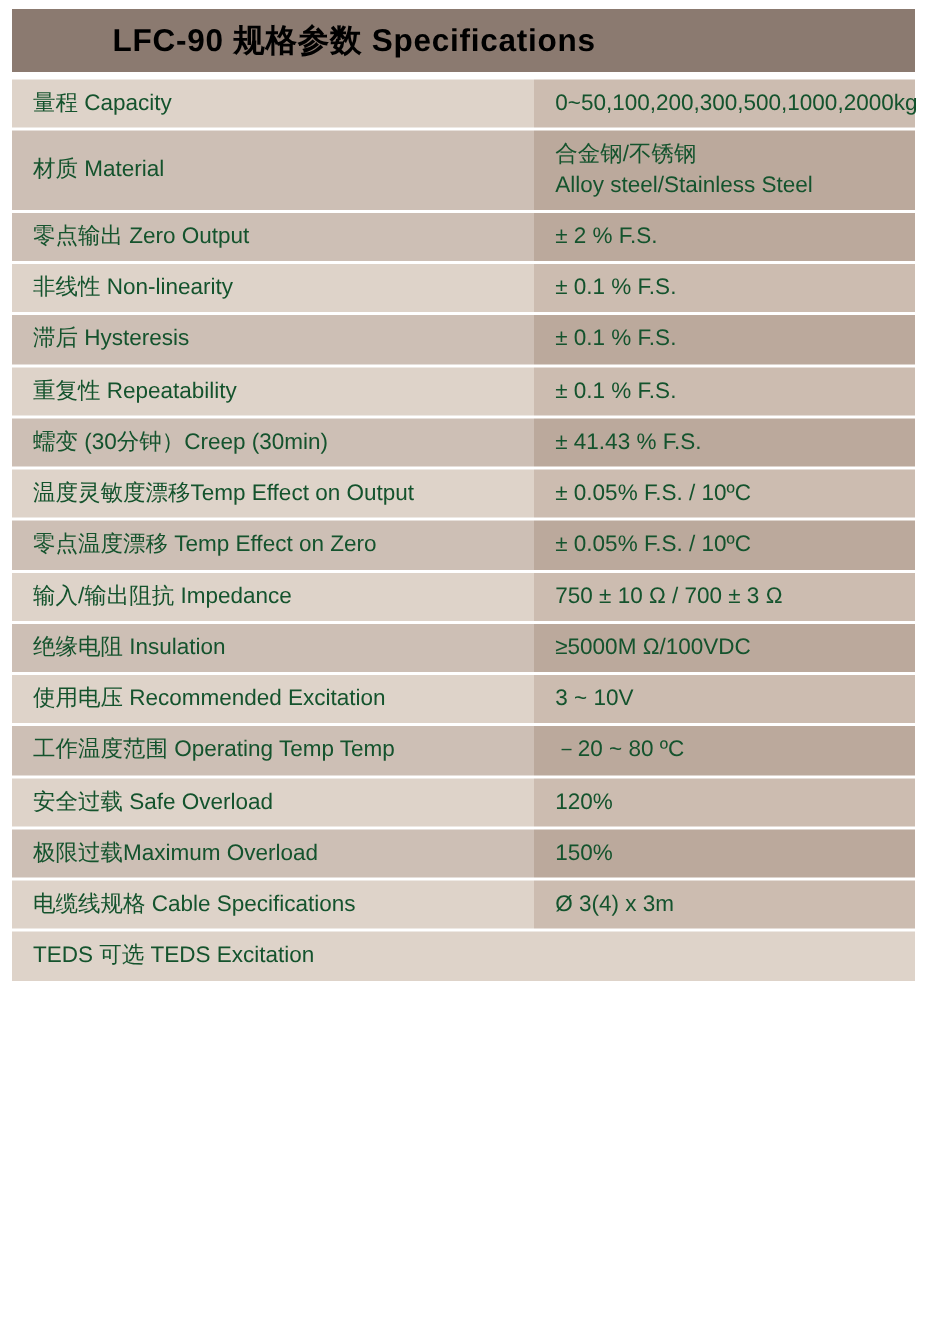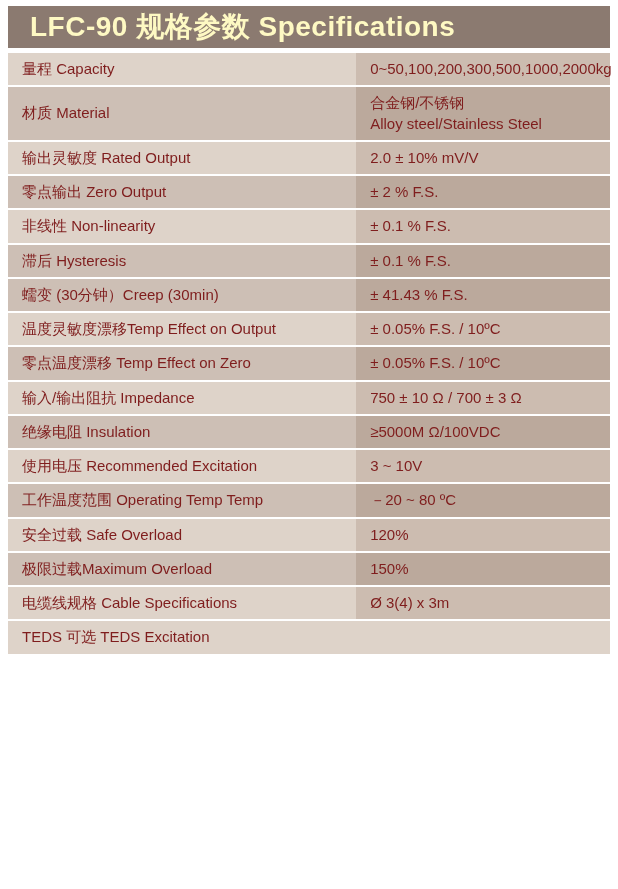--- a/index.html
+++ b/index.html
@@ -22,36 +22,37 @@
   }
   .title-bar {
     height: 42px;
     background: #8b7a70;
     display: flex;
     align-items: center;
     padding-left: 22px;
     box-sizing: border-box;
   }
   .title-bar .title-text {
-    color: #fef9c3;
-    font-size: 28px;
+    color: #000000;
+    font-size: 21px;
     font-weight: bold;
     letter-spacing: 0.5px;
+    margin-left: 45px;
   }
   table.spec-table {
     width: 602px;
     border-collapse: separate;
     border-spacing: 0 2px;
     margin-top: 3px;
     table-layout: fixed;
   }
   table.spec-table td {
     vertical-align: middle;
     font-size: 15px;
-    color: #7f1d1d;
+    color: #14532d;
     padding: 6px 10px 6px 14px;
     box-sizing: border-box;
     line-height: 1.35;
   }
   td.label-cell {
     width: 347px;
     background: #ded3c9;
   }
   td.value-cell {
     width: 253px;
@@ -88,34 +89,34 @@
     <tbody>
         <tr>
           <td class="label-cell">量程 Capacity</td>
           <td class="value-cell value-small">0~50,100,200,300,500,1000,2000kg</td>
         </tr>
         <tr class="row-alt">
           <td class="label-cell">材质 Material</td>
           <td class="value-cell two-line">合金钢/不锈钢
 Alloy steel/Stainless Steel</td>
         </tr>
-        <tr>
-          <td class="label-cell">输出灵敏度 Rated Output</td>
-          <td class="value-cell">2.0 ± 10% mV/V</td>
-        </tr>
         <tr class="row-alt">
           <td class="label-cell">零点输出  Zero Output</td>
           <td class="value-cell">± 2 % F.S.</td>
         </tr>
         <tr>
           <td class="label-cell">非线性 Non-linearity</td>
           <td class="value-cell">± 0.1 % F.S.</td>
         </tr>
         <tr class="row-alt">
           <td class="label-cell">滞后 Hysteresis</td>
+          <td class="value-cell">± 0.1 % F.S.</td>
+        </tr>
+        <tr>
+          <td class="label-cell">重复性 Repeatability</td>
           <td class="value-cell">± 0.1 % F.S.</td>
         </tr>
         <tr class="row-alt">
           <td class="label-cell">蠕变 (30分钟）Creep (30min)</td>
           <td class="value-cell">± 41.43 % F.S.</td>
         </tr>
         <tr>
           <td class="label-cell">温度灵敏度漂移Temp Effect on Output</td>
           <td class="value-cell">± 0.05% F.S. / 10ºC</td>
         </tr>

